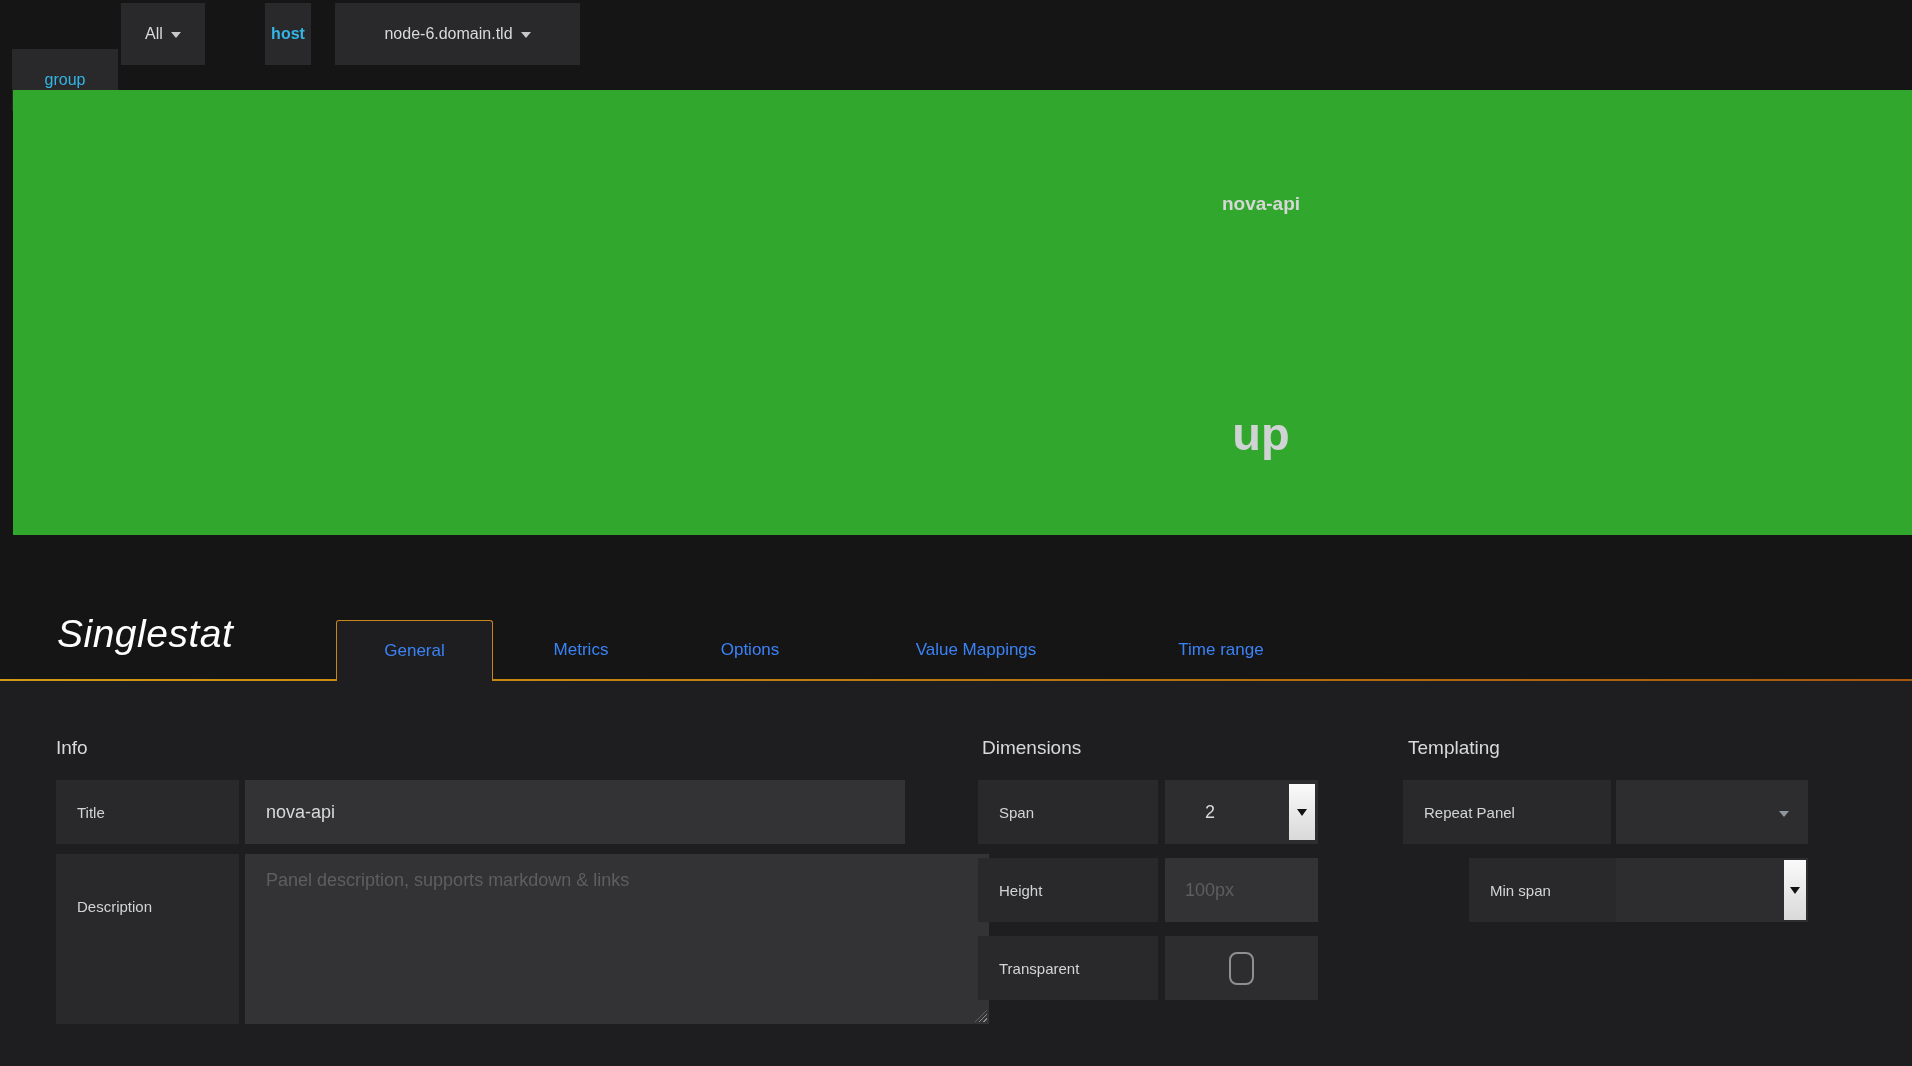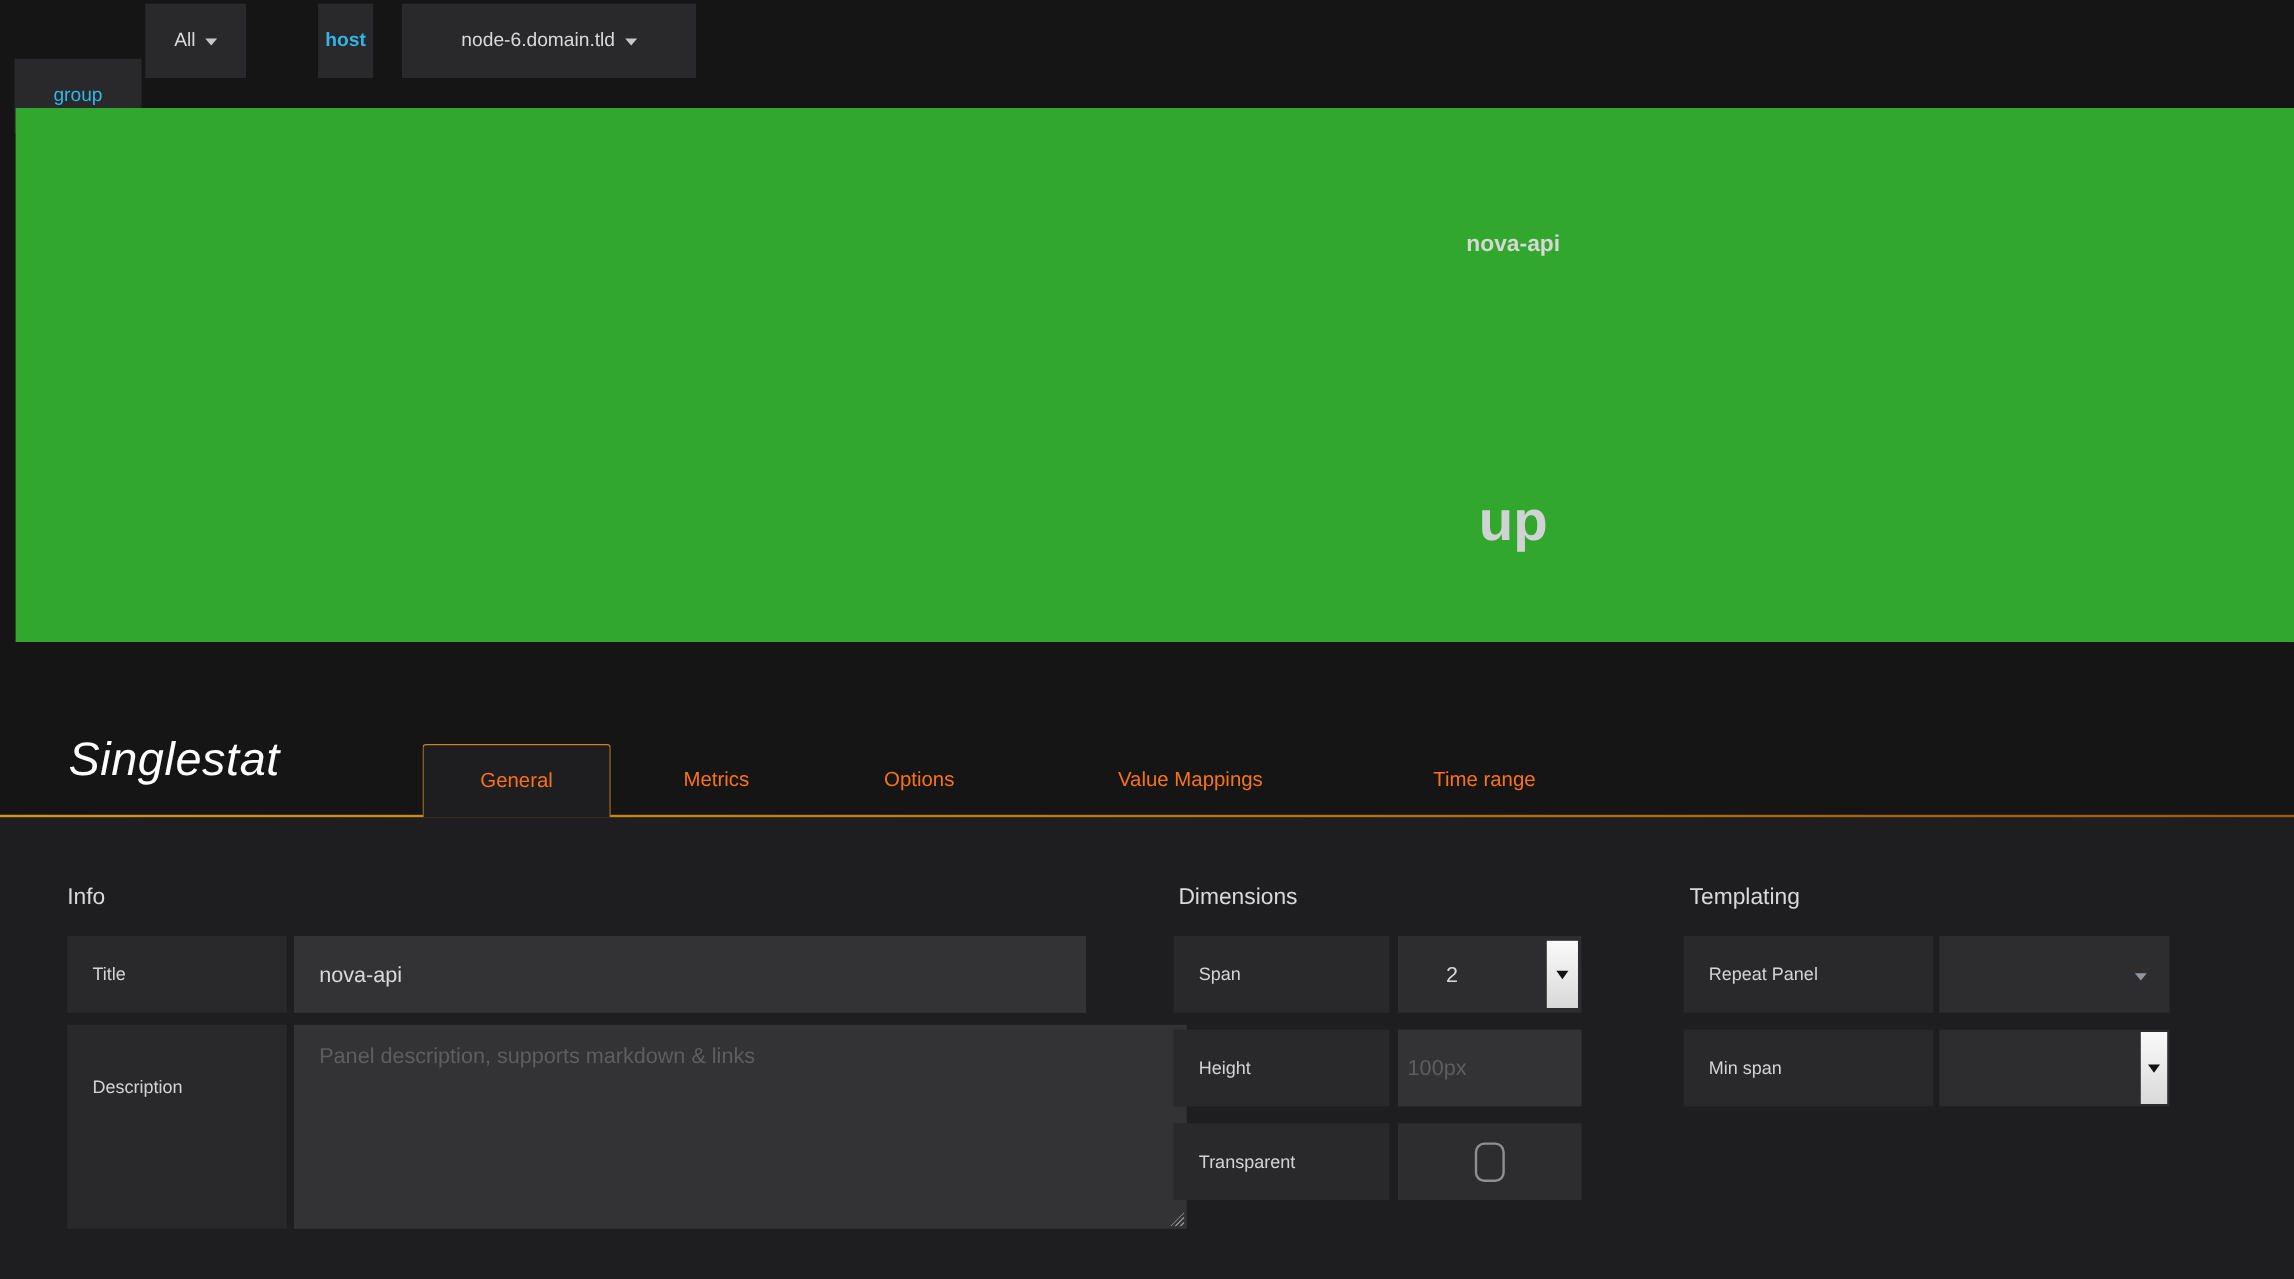--- a/index.html
+++ b/index.html
@@ -58,22 +58,22 @@
     color:#ffffff; letter-spacing:0.5px;
   }
   .tab-line {
     position:absolute; left:0; top:679px; width:1912px; height:2px;
     background:linear-gradient(90deg,#d09a12,#a5570d);
     z-index:1;
   }
   .tab {
     position:absolute; top:620px; height:60px;
     display:flex; align-items:center; justify-content:center;
-    font-size:17px; color:#f97316; cursor:pointer;
-    transform:translateX(-50%); white-space:nowrap;margin-left:16px;
+    font-size:17px; color:#3b82f6; cursor:pointer;
+    transform:translateX(-50%); white-space:nowrap;
   }
   .tab.active {
     left:336px; width:157px; height:61px;
     transform:none;
     background:#1e1e20;
     border:1px solid #c8851b; border-bottom:none;
     border-radius:3px 3px 0 0;
     z-index:2;
   }
   #tab-metrics        { left:581px; }
@@ -121,21 +121,21 @@
     position:absolute; right:2px; bottom:2px; width:12px; height:12px;
     background:repeating-linear-gradient(135deg, transparent 0 2px, #8a8a8a 2px 3px);
     clip-path:polygon(100% 0, 100% 100%, 0 100%);
     cursor:nwse-resize;
   }
 
   
   #label-span        { left:978px; top:780px; width:180px; height:64px; }
   #label-height      { left:978px; top:858px; width:180px; height:64px; }
   #label-transparent { left:978px; top:936px; width:180px; height:64px; }
-  #input-height      { left:1165px; top:858px; width:153px; height:64px; padding:0 8px; }
+  #input-height      { left:1165px; top:858px; width:153px; height:64px; padding:0 20px; }
 
   .native-select {
     position:absolute; background:#2d2d30; cursor:pointer;
     display:flex; align-items:center;
     font-size:18px; color:#d8d9da;
   }
   #select-span { left:1165px; top:780px; width:153px; height:64px; padding-left:40px; }
   .select-strip {
     position:absolute; right:3px; top:4px; bottom:4px; width:26px;
     background:linear-gradient(#fafafa,#d9d9d9);
@@ -153,21 +153,21 @@
     background:#2d2d30; display:flex; align-items:center; justify-content:center;
   }
   .checkbox {
     width:25px; height:33px;
     border:2px solid #8f8f8f; border-radius:8px;
     background:transparent; cursor:pointer;
   }
 
   
   #label-repeat  { left:1403px; top:780px; width:208px; height:64px; }
-  #label-minspan { left:1403px; top:858px; width:208px; height:64px; }
+  #label-minspan { left:1469px; top:858px; width:208px; height:64px; }
   .dropdown {
     position:absolute; left:1616px; top:780px; width:192px; height:64px;
     background:#2d2d30; cursor:pointer;
     display:flex; align-items:center; padding-left:16px;
     font-size:16px; color:#d8d9da;
   }
   .dropdown .caret-down {
     position:absolute; right:19px; top:29px;
     border-top-color:#8f969e;
   }

